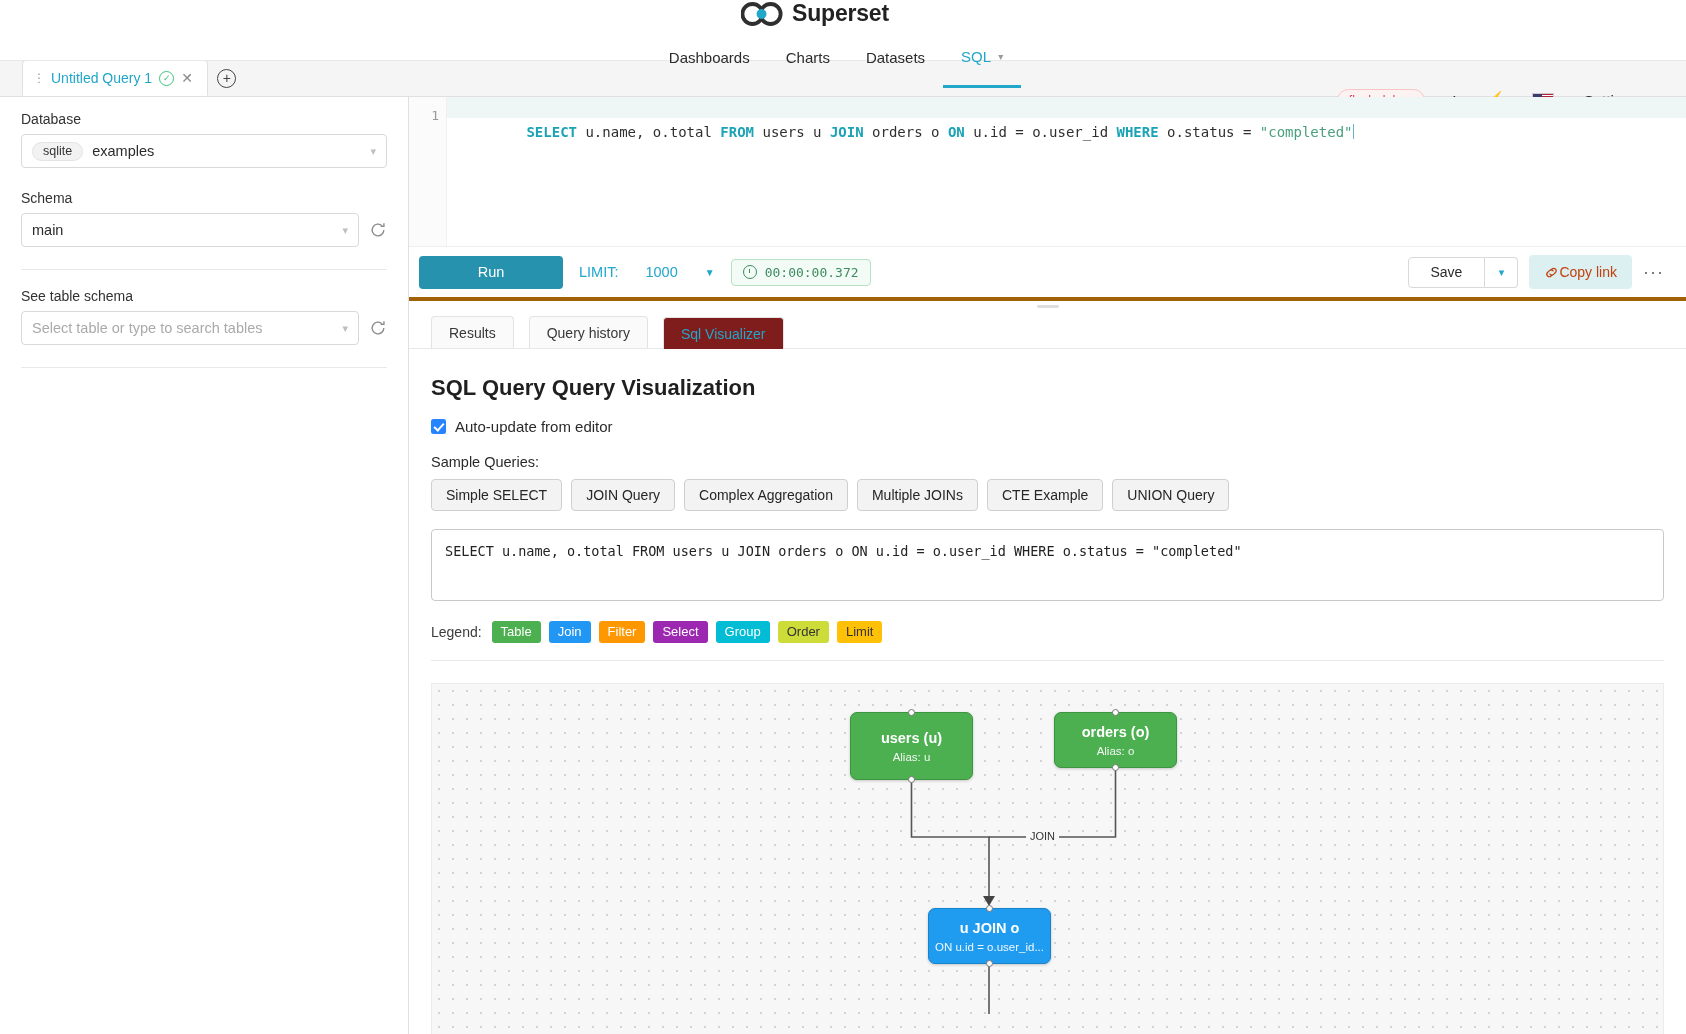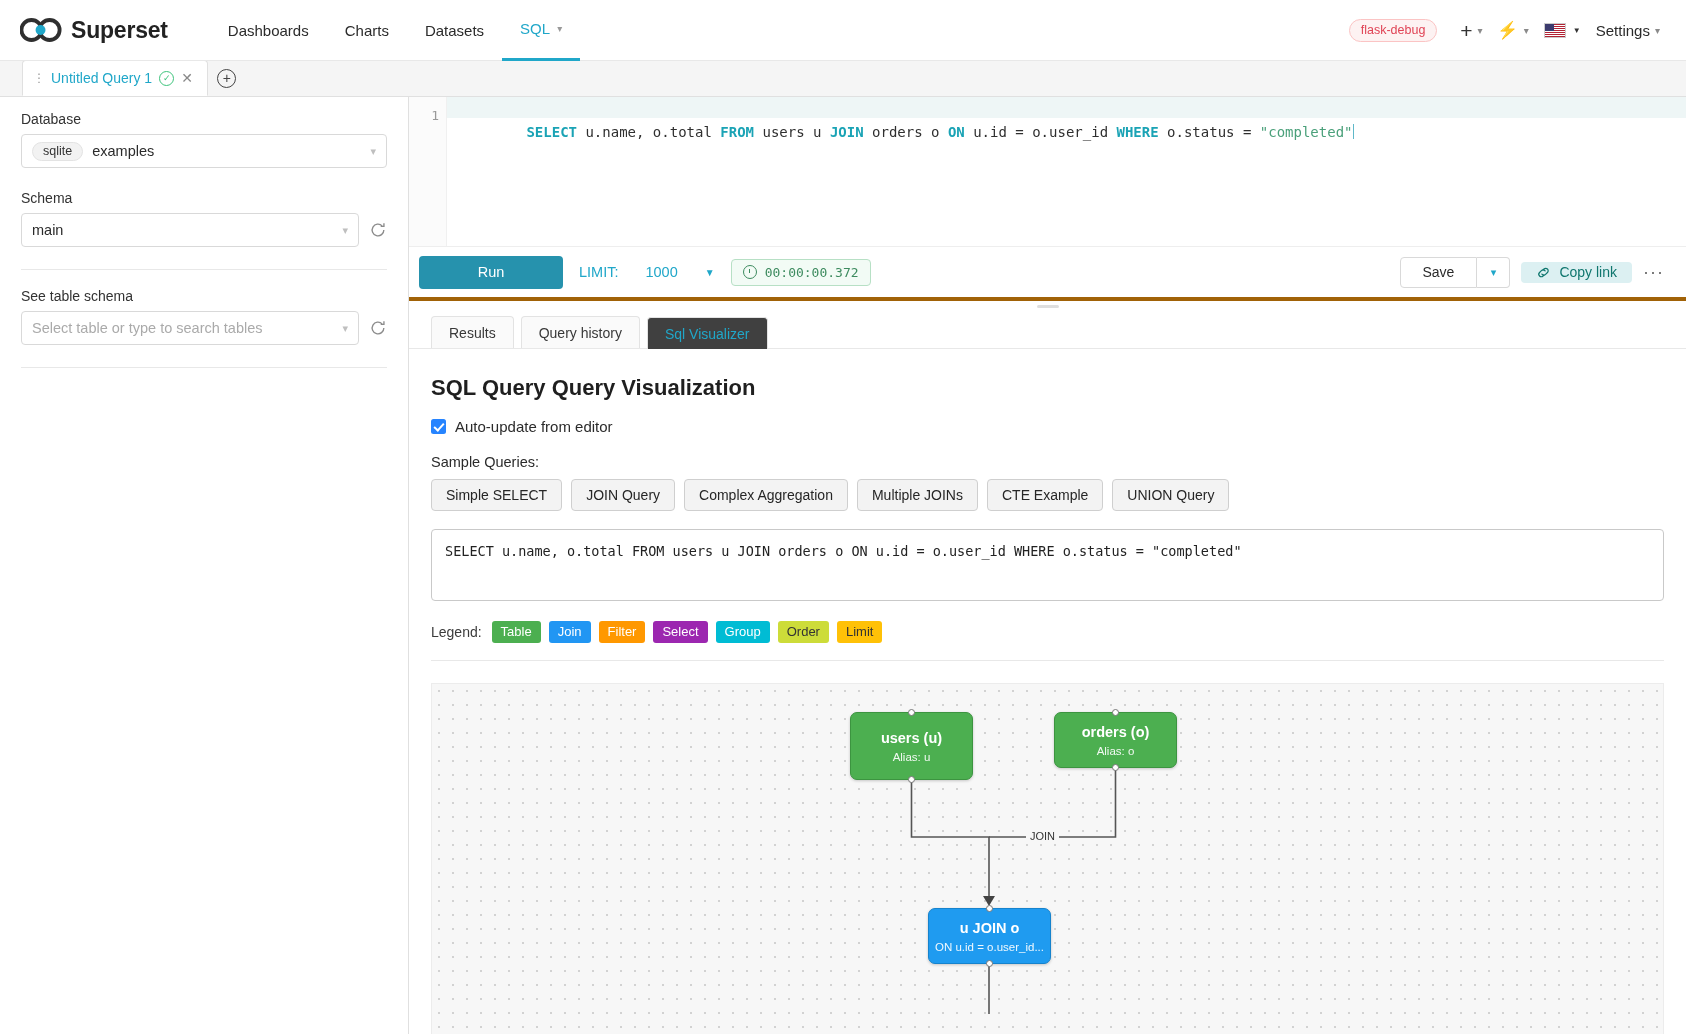--- a/index.html
+++ b/index.html
@@ -11,23 +11,24 @@
     font-family: "Liberation Sans", sans-serif;
     -webkit-font-smoothing: antialiased;
   }
 
   
   .navbar {
     height: 61px;
     border-bottom: 1px solid #e8e8e8;
     display: flex;
     align-items: center;
-    padding: 0 22px 0 20px;
+    padding: 0 34px 0 20px;
     background: #fff;
     position: relative;
+    flex-direction: column;
   }
   .brand { display: flex; align-items: center; gap: 9px; margin-right: 42px; }
   .brand-logo { width: 42px; height: 26px; }
   .brand-name {
     font-size: 23px; font-weight: bold; color: #222; letter-spacing: -0.2px;
   }
   .nav-links { display: flex; align-items: center; height: 61px; }
   .nav-link {
     font-size: 15px; color: #2b2b2b; padding: 0 18px;
     height: 61px; display: flex; align-items: center; cursor: pointer;
@@ -182,46 +183,46 @@
     border: 1px solid #d9d9d9; background: #fff; border-radius: 4px 0 0 4px;
     padding: 0 22px; font-size: 14px; color: #2b2b2b; cursor: pointer;
     font-family: inherit;
   }
   .btn-save-caret {
     border: 1px solid #d9d9d9; border-left: none; background: #fff;
     border-radius: 0 4px 4px 0; width: 33px; color: #20a7c9; font-size: 11px;
     cursor: pointer; display: flex; align-items: center; justify-content: center;
   }
   .btn-copylink {
-    height: 21px; background: #dcf0f2; color: #0f766e; border: none;
+    height: 34px; background: #dcf0f2; color: #c2410c; border: none;
     border-radius: 4px; padding: 0 15px; font-size: 14px; cursor: pointer;
-    display: flex; align-items: center; gap: 8px; font-family: inherit;
+    display: flex; align-items: center; font-family: inherit;
   }
   .dots-btn { color: #666; font-size: 18px; cursor: pointer; letter-spacing: 1px; }
 
   
   .drag-handle {
     height: 10px; display: flex; align-items: center; justify-content: center;
     background: #fff;
   }
   .drag-handle span { width: 22px; height: 3px; background: #dedede; border-radius: 2px; }
 
   
   .restabs {
-    display: flex; gap: 4px; padding: 0 22px; border-bottom: 1px solid #e8e8e8;
+    display: flex; gap: 12px; padding: 0 22px; border-bottom: 1px solid #e8e8e8;
     background: #fff; align-items: flex-end; height: 38px;
   }
   .restab {
     border: 1px solid #e3e3e3; background: #fafafa; border-bottom: none;
     height: 32px; display: flex; align-items: center; padding: 0 17px;
     font-size: 14px; color: #383838; cursor: pointer;
     border-radius: 4px 4px 0 0; margin-right: 3px;
   }
   .restab.active {
-    background: #404040; color: #20a7c9; border-color: #e3e3e3;
+    background: #7f1d1d; color: #20a7c9; border-color: #e3e3e3;
     position: relative; top: 1px;
   }
 
   
   .vizpane {
     flex: 1; background: #fff; padding: 26px 22px 0 22px;
     overflow: hidden; position: relative;
   }
   .viz-inner { max-width: 1246px; }
   .viz-title {

